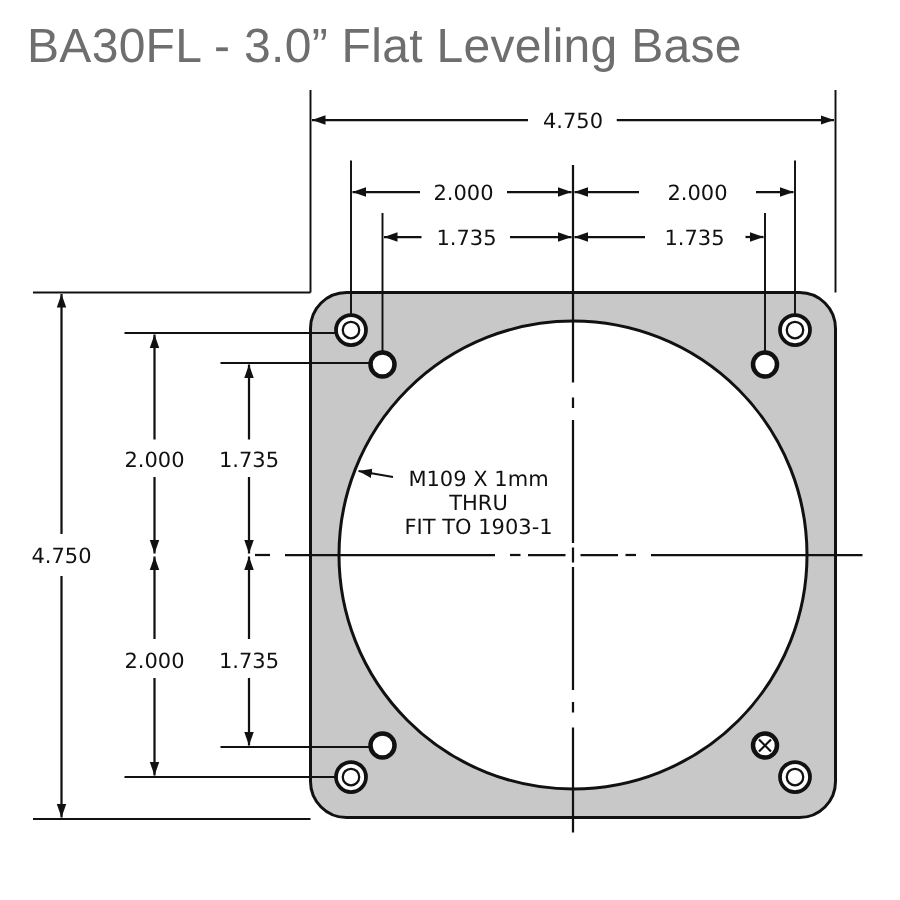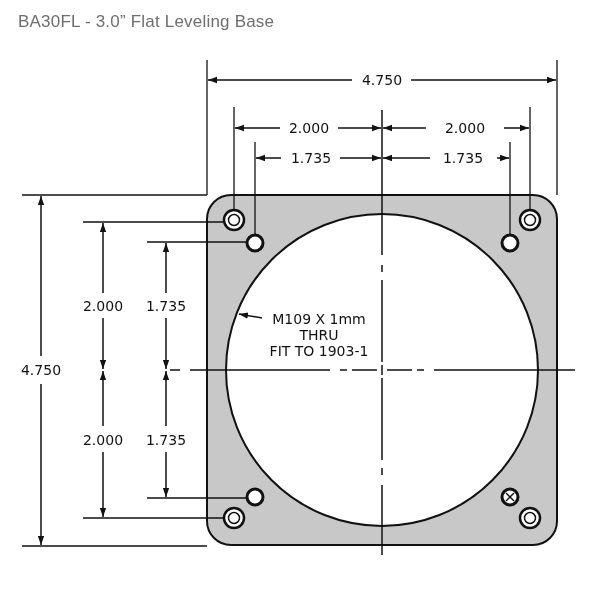--- a/index.html
+++ b/index.html
@@ -1,19 +1,19 @@
 <!DOCTYPE html>
 <html><head>
 <meta charset="utf-8">
 <style>
   html, body { margin: 0; padding: 0; background: #ffffff; }
   body { width: 600px; height: 600px; position: relative; overflow: hidden; }
   .title {
     position: absolute; left: 18px; top: 12px;
-    font-family: "Liberation Sans", sans-serif; font-size: 17px;
+    font-family: "Liberation Sans", sans-serif; font-size: 32px;
     color: #6e6e6e; letter-spacing: 0.2px; white-space: nowrap;
   }
   svg { position: absolute; left: 0; top: 0; }
   .dim { font-family: "DejaVu Sans", sans-serif; font-size: 14px; fill: #111; }
   .note { font-family: "DejaVu Sans", sans-serif; font-size: 14px; fill: #111; }
 </style>
 </head>
 <body>
 
 <div class="title">BA30FL - 3.0” Flat Leveling Base</div>

